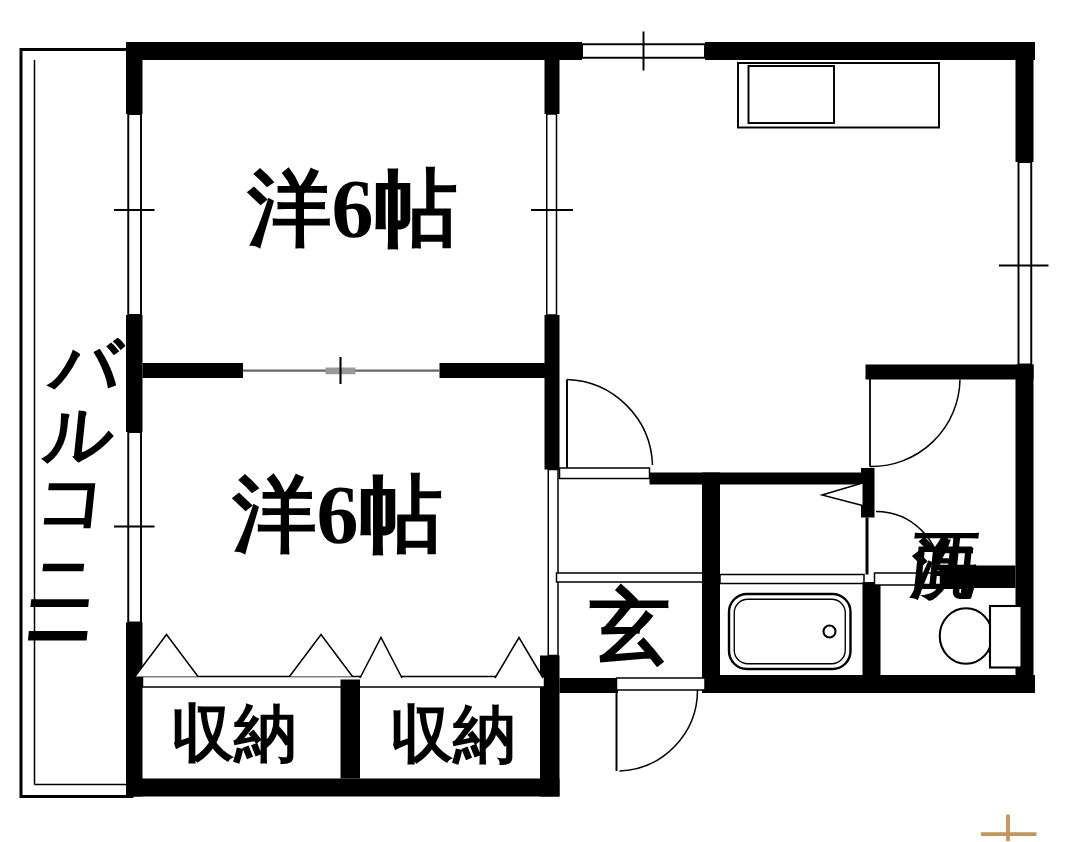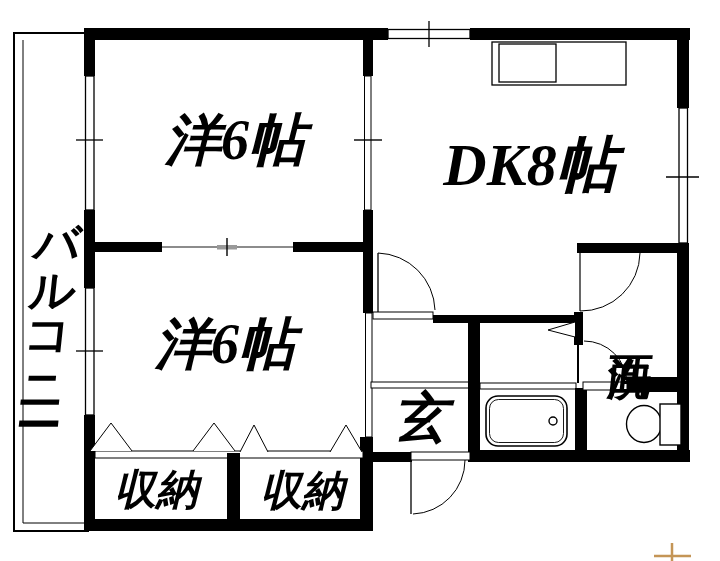--- a/index.html
+++ b/index.html
@@ -1,21 +1,21 @@
 <!DOCTYPE html>
 <html><head>
 <meta charset="utf-8">
 <style>
   html,body{margin:0;padding:0;background:#fff;}
   #plan{position:relative;width:720px;height:561px;background:#ffffff;overflow:hidden;
         font-family:"Liberation Serif","DejaVu Serif",serif;}
   #plan svg{position:absolute;left:0;top:0;}
   .lbl{position:absolute;color:#000;font-weight:bold;display:flex;
        align-items:center;justify-content:center;line-height:1.0;white-space:nowrap;}
-  .italic{font-style:italic;}
+  .italic{}
   .vert{writing-mode:vertical-rl;text-orientation:mixed;transform:skewX(-6deg);}
 </style>
 </head>
 <body>
 
 <div id="plan">
 
 <svg width="720" height="561" viewBox="0 0 720 561">
 
   <g stroke="#000" fill="none">
@@ -119,21 +119,20 @@
   <g stroke="#c49556" stroke-width="2.5">
     <line x1="654" y1="556" x2="691" y2="556"></line>
     <line x1="672" y1="543" x2="672" y2="561"></line>
   </g>
 </svg>
 
   <div class="lbl vert" style="left:24px;top:136px;width:56px;height:320px;font-size:46px;">バルコニー</div>
 
   <div class="lbl italic" style="left:120px;top:100px;width:230px;height:80px;font-size:56px;">洋6帖</div>
 
-  <div class="lbl italic" style="left:405px;top:120px;width:250px;height:90px;font-size:60px;">DK8帖</div>
 
   <div class="lbl italic" style="left:115px;top:303px;width:220px;height:82px;font-size:56px;">洋6帖</div>
 
   <div class="lbl italic" style="left:385px;top:386px;width:70px;height:64px;font-size:54px;">玄</div>
 
   <div class="lbl italic" style="left:96px;top:462px;width:120px;height:55px;font-size:42px;">収納</div>
 
   <div class="lbl italic" style="left:242px;top:463px;width:120px;height:55px;font-size:42px;">収納</div>
 
   <div class="lbl vert" style="left:606px;top:256px;width:58px;height:130px;font-size:44px;">洗面</div>

